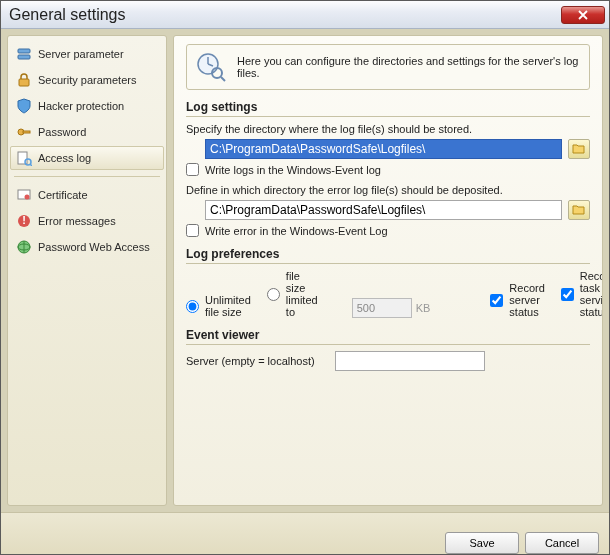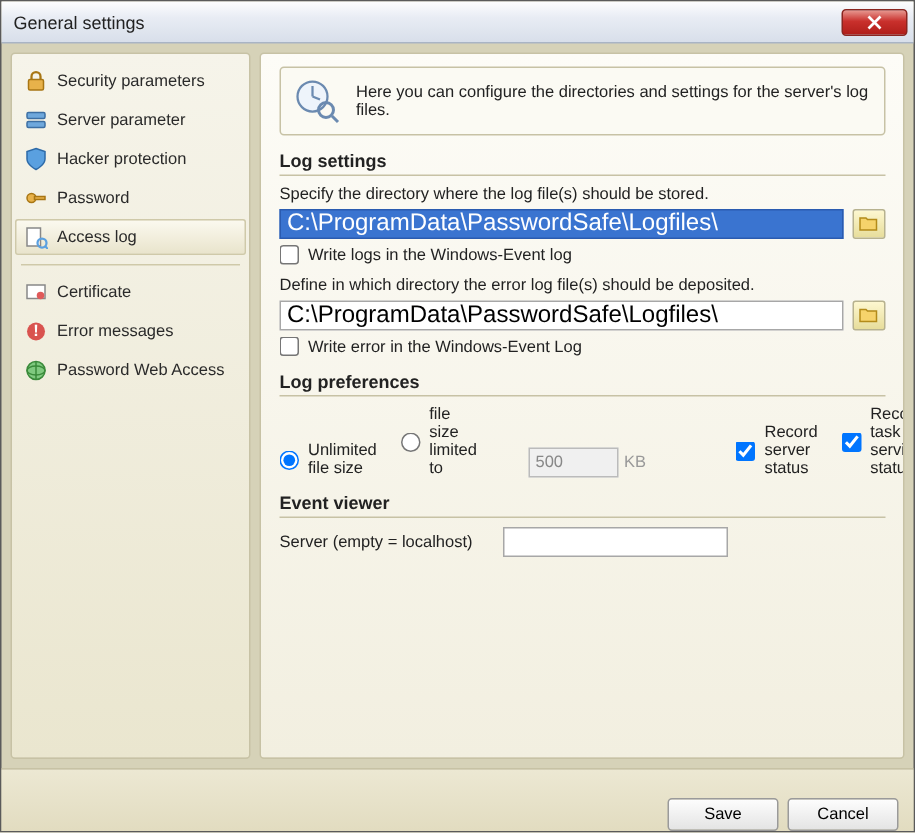--- a/index.html
+++ b/index.html
@@ -1,32 +1,32 @@
 <!DOCTYPE html>
 <html><head>
 <meta charset="utf-8">
 <style>
 * { box-sizing: border-box; margin: 0; padding: 0; font-family: "Segoe UI", Tahoma, sans-serif; font-size: 11px; }
 body { background: #fff; }
 .window { width: 610px; height: 555px; border: 1px solid #5a5a5a; display: flex; flex-direction: column; background: #d6d2b8; }
 .titlebar { height: 28px; background: linear-gradient(#fdfdfe, #e8ecf4 40%, #d8dfea); border-bottom: 1px solid #a9b4c4; display: flex; align-items: center; padding: 0 4px 0 8px; }
-.titlebar .title { flex: 1; color: #222; font-size: 12px; }
+.titlebar .title { flex: 1; color: #222; font-size: 16px; }
 .close-btn { width: 44px; height: 18px; background: linear-gradient(#e7978f, #c9302c 45%, #b01e1a); border: 1px solid #8a2520; border-radius: 3px; color: #fff; display: flex; align-items: center; justify-content: center; cursor: pointer; }
 .body { flex: 1; display: flex; padding: 6px; gap: 6px; min-height: 0; }
 .sidebar { width: 160px; background: linear-gradient(#f6f4ea, #eae6cf); border: 1px solid #c7c2a5; border-radius: 3px; padding: 6px 2px; display: flex; flex-direction: column; gap: 2px; }
 .side-item { display: flex; align-items: center; gap: 6px; padding: 4px 6px; border-radius: 2px; cursor: pointer; color: #2a2a2a; }
 .side-item.sel { background: linear-gradient(#fbf9ef, #e9e4cc); border: 1px solid #cfc9a9; padding: 3px 5px; }
 .side-sep { height: 1px; background: #cfc9a9; margin: 4px 4px; }
 .ico { width: 16px; height: 16px; flex: 0 0 16px; display: inline-flex; align-items: center; justify-content: center; }
 .content { flex: 1; background: linear-gradient(#fdfcf7, #f2efe0); border: 1px solid #c7c2a5; border-radius: 3px; padding: 8px 12px; overflow: auto; color: #222; }
 .banner { border: 1px solid #c7c2a5; background: #fbfaf3; border-radius: 3px; padding: 6px 8px; display: flex; gap: 10px; align-items: center; margin-bottom: 10px; }
 .banner .bico { width: 32px; height: 32px; flex: 0 0 32px; }
 .section-h { font-weight: bold; font-size: 12px; border-bottom: 1px solid #c7c2a5; padding-bottom: 2px; margin: 10px 0 6px 0; }
 .row { display: flex; align-items: center; gap: 6px; margin: 4px 0; }
-.txt { flex: 1; height: 20px; border: 1px solid #a7a7a7; padding: 1px 4px; font-size: 16px; background: #fff; }
+.txt { flex: 1; height: 20px; border: 1px solid #a7a7a7; padding: 1px 4px; font-size: 12px; background: #fff; margin-left: 19px; }
 .txt.sel { background: #3a74d0; color: #fff; border-color: #2a5bb0; }
 .folder-btn { width: 22px; height: 20px; border: 1px solid #b7b28f; background: linear-gradient(#fdf7d0, #e7dd9b); border-radius: 2px; cursor: pointer; display: flex; align-items: center; justify-content: center; }
 .chk, .rdo { display: flex; align-items: center; gap: 6px; }
 .chk input, .rdo input { width: 13px; height: 13px; }
 .prefs { display: flex; gap: 60px; }
 .prefs .col { display: flex; flex-direction: row; gap: 16px; align-items: flex-end; }
 .kb-row { display: flex; align-items: center; gap: 4px; margin-left: 18px; }
 .kb-row input { width: 60px; height: 20px; border: 1px solid #bbb; background: #f0f0f0; color: #888; padding: 1px 4px; }
 .kb-row span { color: #999; }
 .ev-row { display: flex; align-items: center; gap: 20px; margin-top: 6px; }
@@ -46,34 +46,34 @@
           <path d="M1 1 L9 9 M9 1 L1 9" stroke="#fff" stroke-width="1.8"></path>
         </svg>
     </div>
   </div>
 
   <div class="body">
     <div class="sidebar">
       <div class="side-item">
         <span class="ico">
             <svg width="16" height="16">
+              <rect x="2" y="3" width="12" height="4" rx="1" fill="#6fa8dc" stroke="#3d6fa3"></rect>
+              <rect x="2" y="9" width="12" height="4" rx="1" fill="#6fa8dc" stroke="#3d6fa3"></rect>
+            </svg>
+          </span>
+        <span>Server parameter</span>
+      </div>
+      <div class="side-item">
+        <span class="ico">
+            <svg width="16" height="16">
               <rect x="3" y="7" width="10" height="7" rx="1" fill="#e8b24a" stroke="#a87614"></rect>
               <path d="M5 7 V5 a3 3 0 0 1 6 0 V7" fill="none" stroke="#a87614" stroke-width="1.5"></path>
             </svg>
           </span>
         <span>Security parameters</span>
-      </div>
-      <div class="side-item">
-        <span class="ico">
-            <svg width="16" height="16">
-              <rect x="2" y="3" width="12" height="4" rx="1" fill="#6fa8dc" stroke="#3d6fa3"></rect>
-              <rect x="2" y="9" width="12" height="4" rx="1" fill="#6fa8dc" stroke="#3d6fa3"></rect>
-            </svg>
-          </span>
-        <span>Server parameter</span>
       </div>
       <div class="side-item">
         <span class="ico">
             <svg width="16" height="16">
               <path d="M8 1 L14 3 V8 C14 12 8 15 8 15 C8 15 2 12 2 8 V3 Z" fill="#5aa0e0" stroke="#2d6aa8"></path>
             </svg>
           </span>
         <span>Hacker protection</span>
       </div>
       <div class="side-item">

